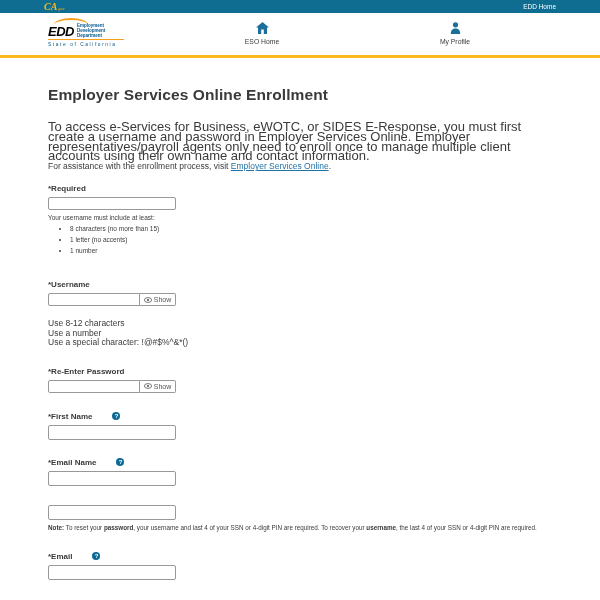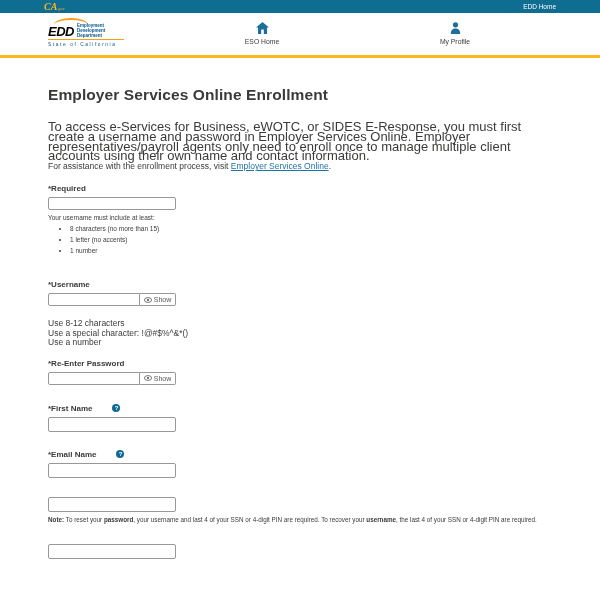--- a/index.html
+++ b/index.html
@@ -63,21 +63,21 @@
   .hint { font-size:6.5px; margin-top:4px; color:#3c3c3c; }
   .rule-list { margin-top:4px; padding-left:22px; }
   .rule-list li { font-size:6.5px; margin-bottom:4px; color:#3c3c3c; }
   .pw-rules { font-size:8.5px; line-height:9.6px; margin-top:13px; }
 
   .note { font-size:6.3px; margin-top:4px; color:#3b3a39; }
   .note b { font-weight:bold; }
 
   .g-username { margin-top:13px; }
   .g-password { margin-top:26px; }
-  .g-repassword { margin-top:11px; }
+  .g-repassword { margin-top:19px; }
   .g-first { margin-top:19px; }
   .g-last { margin-top:18px; }
   .g-ssn { margin-top:19px; }
   .g-email { margin-top:21px; }
 </style>
 </head>
 <body>
 
 <div class="topbar">
   <div class="ca-logo">
@@ -147,22 +147,22 @@
       <button class="show-btn">
         <svg width="8" height="6" viewBox="0 0 8 6">
             <ellipse cx="4" cy="3" rx="3.6" ry="2.4" fill="none" stroke="#555" stroke-width="0.8"></ellipse>
             <circle cx="4" cy="3" r="1.1" fill="#555"></circle>
           </svg>
         <span>Show</span>
       </button>
     </div>
     <div class="pw-rules">
       <div>Use 8-12 characters</div>
+      <div>Use a number</div>
       <div>Use a special character: !@#$%^&amp;*()</div>
-      <div>Use a number</div>
     </div>
   </div>
 
   <div class="g-repassword">
     <div class="label">*Re-Enter Password</div>
     <div class="pw-row">
       <input class="pw-input" type="password" style="">
       <button class="show-btn">
         <svg width="8" height="6" viewBox="0 0 8 6">
             <ellipse cx="4" cy="3" rx="3.6" ry="2.4" fill="none" stroke="#555" stroke-width="0.8"></ellipse>
@@ -188,16 +188,20 @@
     </div>
     <input class="text-input tall" type="text" style="">
   </div>
 
   <div class="g-ssn">
     <input class="text-input tall" type="text" style="">
     <div class="note"><b>Note:</b><span> To reset your </span><b>password</b><span>, your username and last 4 of your SSN or 4-digit PIN are required. To recover your </span><b>username</b><span>, the last 4 of your SSN or 4-digit PIN are required.</span></div>
   </div>
 
   <div class="g-email">
+    <div class="label-row">
+      <span class="label">*Email</span>
+      <span class="help-icon"></span>
+    </div>
     <input class="text-input tall" type="text" style="">
   </div>
 
 </div>
 
 </body></html>

